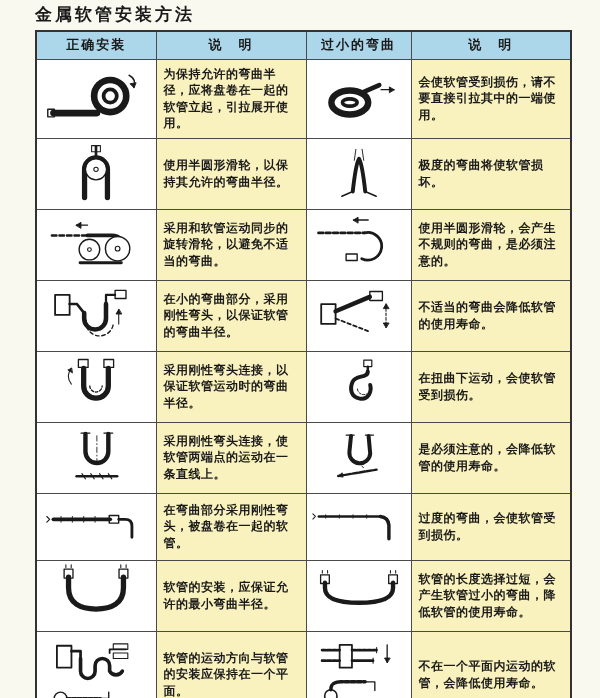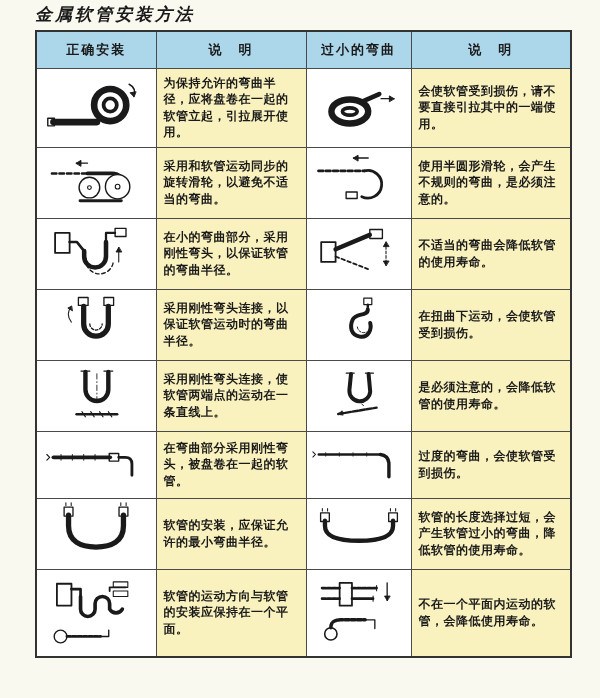--- a/index.html
+++ b/index.html
@@ -8,40 +8,40 @@
   }
   *{box-sizing:border-box;margin:0;padding:0}
   html,body{width:600px;height:698px;overflow:hidden}
   body{
     background:var(--page-bg);
     font-family:"DejaVu Sans","Liberation Sans",sans-serif;
     color:var(--ink);
   }
   .page-title{
     font-family:"DejaVu Serif","Liberation Serif",serif;
-    font-weight:bold;font-style:italic;
+    font-weight:bold;
     font-size:17px;letter-spacing:3px;
     margin:3px 0 4px 35px;
   }
   table.install-table{
     border-collapse:collapse;
     margin-left:35px;
     width:535px;
     table-layout:fixed;
     border:2px solid #333;
     background:var(--image-bg);
   }
   .install-table th,.install-table td{
     border:1px solid var(--border);
     vertical-align:middle;
   }
   .install-table th{
     background:var(--header-bg);
     font-size:13px;font-weight:bold;
-    height:37px;letter-spacing:2px;
+    height:28px;letter-spacing:2px;
   }
   col.c-img1{width:120px} col.c-desc1{width:150px}
   col.c-img2{width:105px} col.c-desc2{width:160px}
   td.img{background:var(--image-bg);text-align:center;padding:2px}
   td.desc{
     background:var(--desc-bg);
     font-size:12px;font-weight:bold;
     line-height:1.35;letter-spacing:.5px;
     padding:4px 7px;text-align:left;
   }
@@ -90,20 +90,44 @@
           <ellipse cx="40" cy="38" rx="8" ry="4" stroke-width="4"></ellipse>
           <path d="M54 27 L72 19" stroke-width="5"></path>
           <line x1="74" y1="24" x2="88" y2="24" stroke-width="1.5"></line>
           <path d="M88 24 l-5 -3 v6 z" fill="#1a1a1a" stroke-width="1"></path>
         </svg>
       </span>
     </td>
     <td class="desc">会使软管受到损伤，请不要直接引拉其中的一端使用。</td>
   </tr>
 
+  <tr class="h67">
+    <td class="img">
+      <span class="ill">
+        <svg width="88" height="62" viewBox="0 0 100 66">
+          <line x1="50" y1="4" x2="50" y2="17" stroke-width="3"></line>
+          <rect x="45" y="3" width="10" height="7" stroke-width="1.2"></rect>
+          <path d="M37 62 V30 a13 13 0 0 1 26 0 V62" stroke-width="6"></path>
+          <circle cx="50" cy="30" r="12" fill="#fff" stroke-width="1.5"></circle>
+          <circle cx="50" cy="30" r="2.5" stroke-width="1.2"></circle>
+        </svg>
+      </span>
+    </td>
+    <td class="desc">使用半圆形滑轮，以保持其允许的弯曲半径。</td>
+    <td class="img">
+      <span class="ill">
+        <svg width="78" height="62" viewBox="0 0 100 66">
+          <path d="M46 4 L44 18 M54 4 L56 18" stroke-width="1.2"></path>
+          <path d="M42 58 Q46 22 50 16 Q54 22 58 58" stroke-width="5"></path>
+          <path d="M42 58 L28 64 M58 58 L72 64" stroke-width="2"></path>
+        </svg>
+      </span>
+    </td>
+    <td class="desc">极度的弯曲将使软管损坏。</td>
+  </tr>
 
   <tr class="h67">
     <td class="img">
       <span class="ill">
         <svg width="104" height="62" viewBox="0 0 110 66">
           <line x1="34" y1="14" x2="46" y2="14" stroke-width="1.2"></line>
           <path d="M34 14 l5 -3 v6 z" fill="#1a1a1a" stroke-width="1"></path>
           <line x1="8" y1="25" x2="46" y2="25" stroke-width="2.5" stroke-dasharray="5 3"></line>
           <path d="M46 25 H72 a14 14 0 0 1 14 14 v6" stroke-width="4"></path>
           <line x1="38" y1="54" x2="82" y2="54" stroke-width="3"></line>

